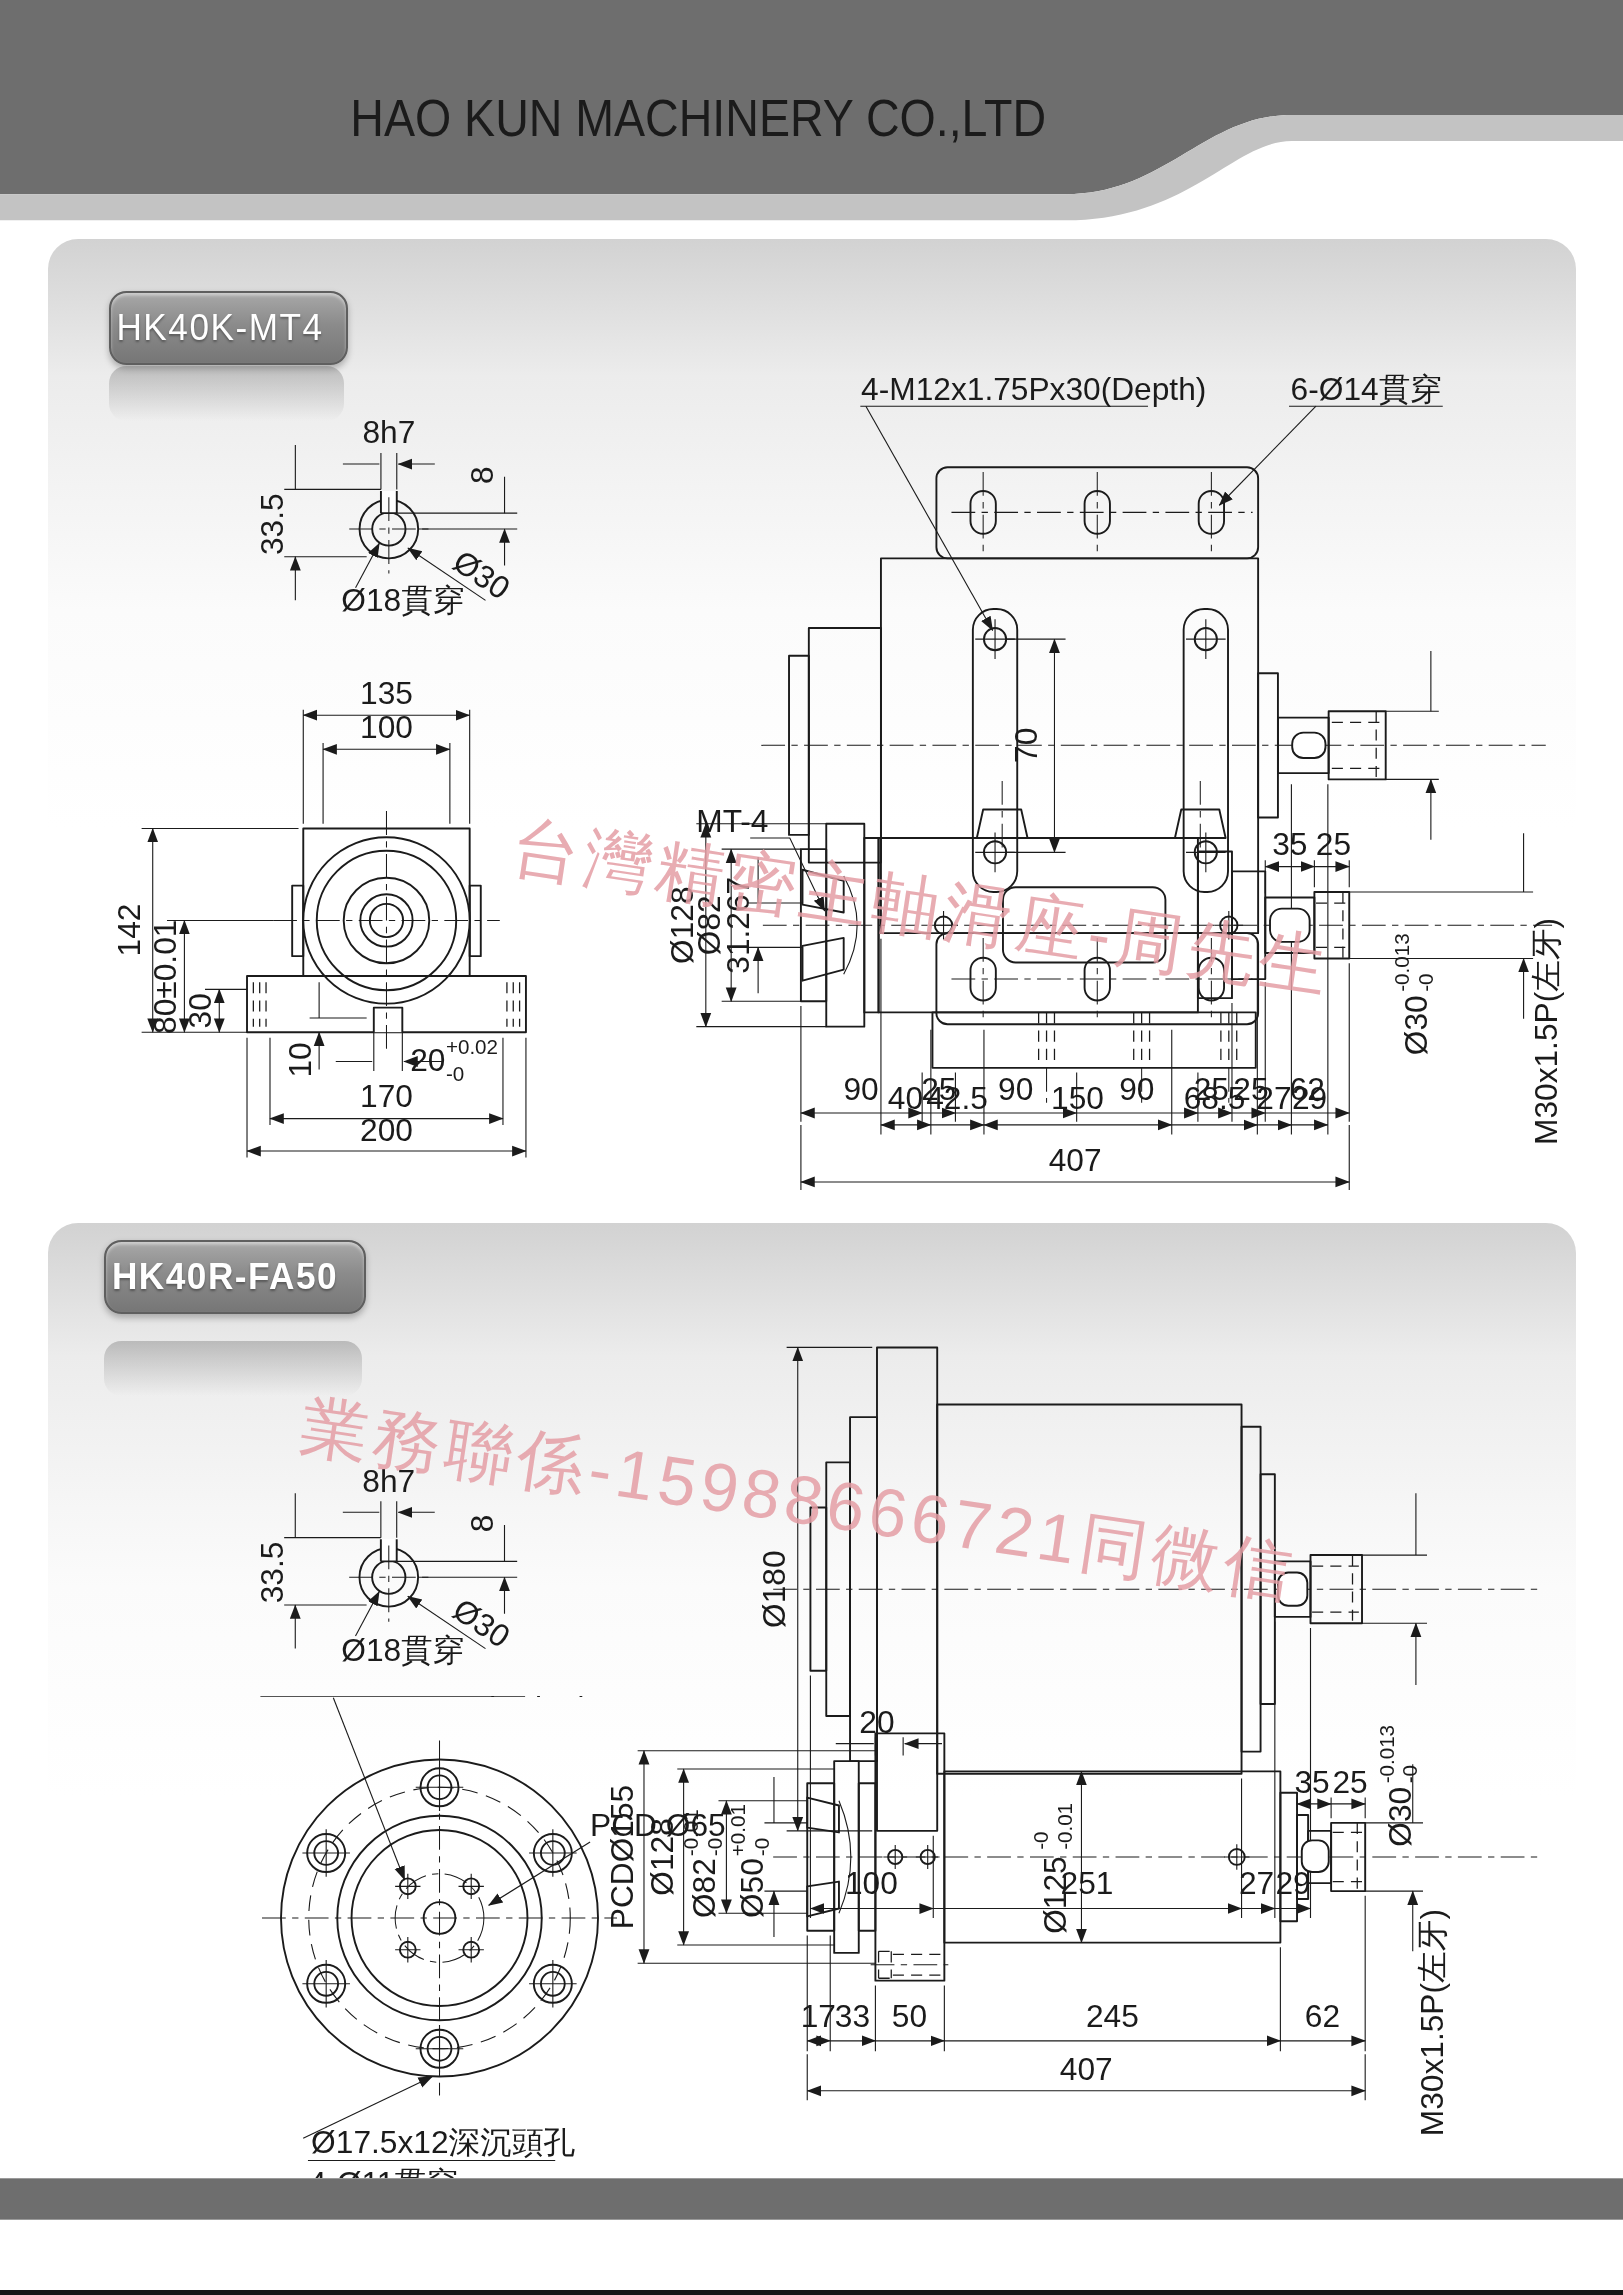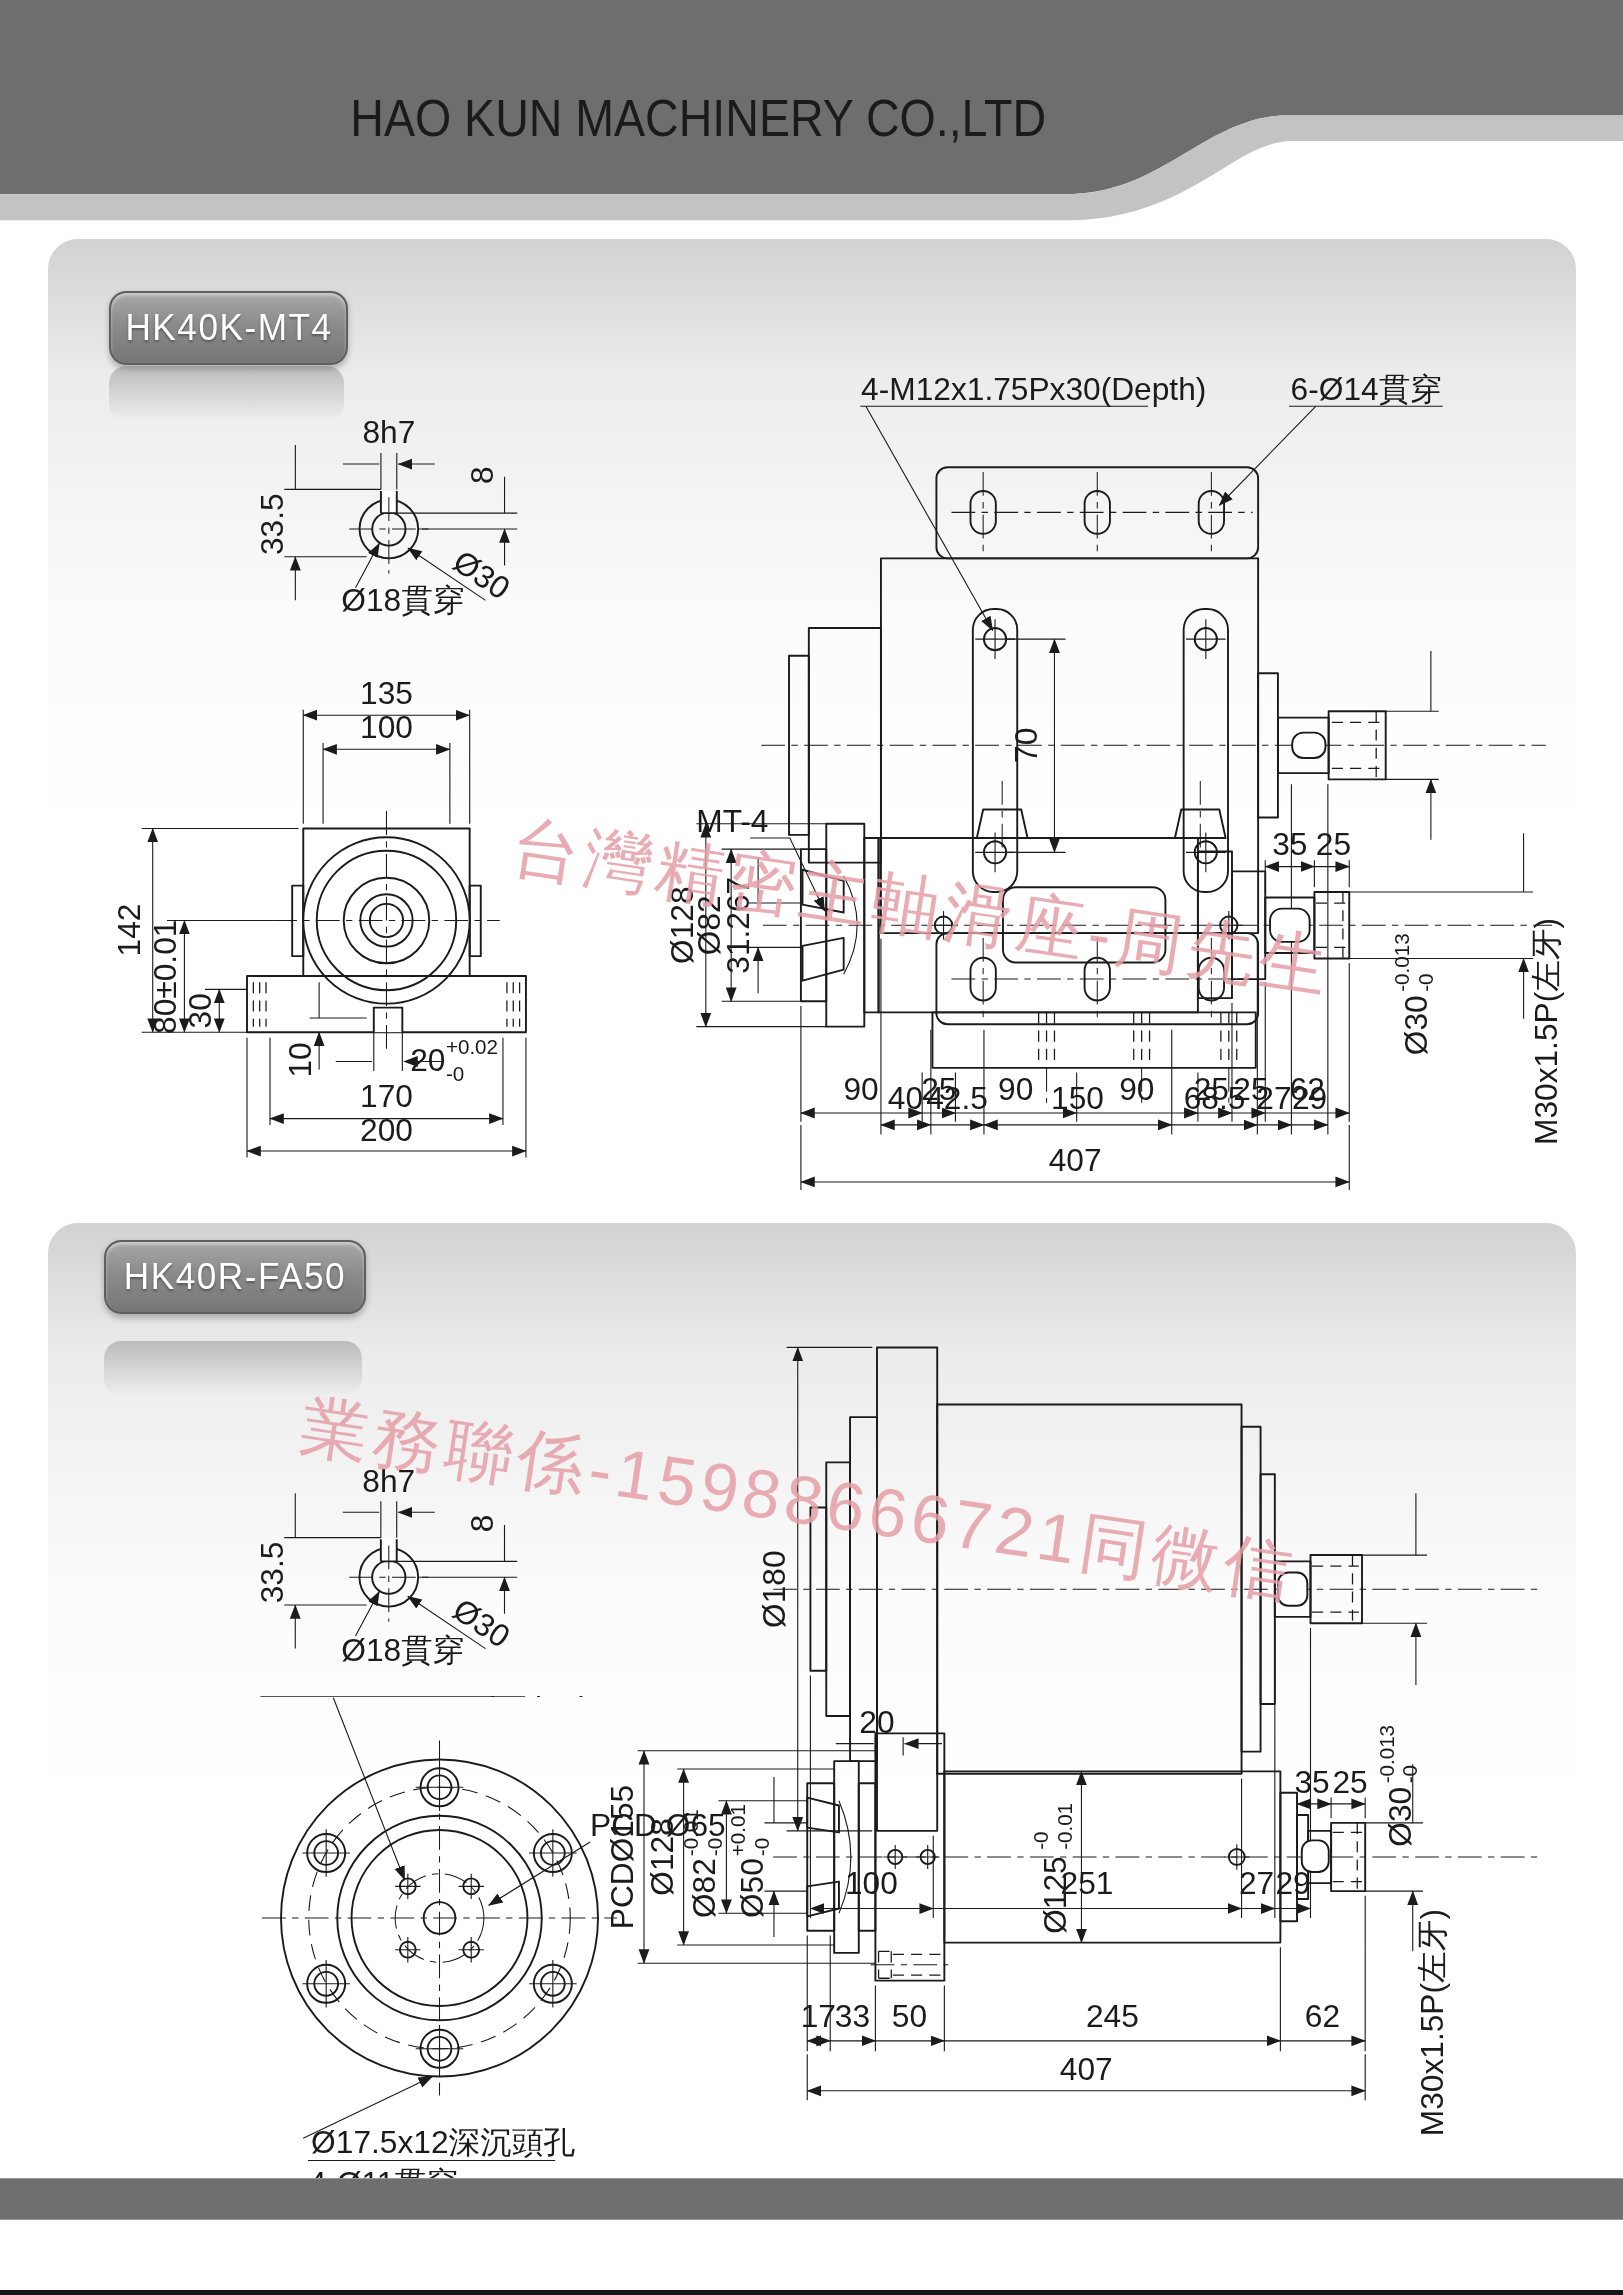--- a/index.html
+++ b/index.html
@@ -10,25 +10,25 @@
   #header-svg{left:0;top:0;}
   
   .panel{left:48px;width:1528px;border-radius:30px;
          background:linear-gradient(180deg,#d2d2d2 0%,#ececec 14%,#fbfbfb 38%,#ffffff 60%);}
   #panel1{top:239px;height:981px;}
   #panel2{top:1223px;height:955px;}
   
   .badge{border-radius:17.4px;border:2.4px solid #5f5f5f;
          background:linear-gradient(180deg,#a8a8a8 0%,#8b8b8b 45%,#767676 100%);
          box-shadow:inset 0 2.4px 3.2px rgba(255,255,255,.45), 0 3.2px 6.3px rgba(0,0,0,.25);
-         display:flex;align-items:center;justify-content:center;}
+         display:flex;align-items:center;justify-content:flex-start;}
   .badge span{color:#fff;font-size:37px;letter-spacing:1.6px;transform:scaleX(.95);
               text-shadow:0 1.6px 2.4px rgba(0,0,0,.35);white-space:nowrap;}
   #badge1{left:109px;top:291px;width:235px;height:70px;}
-  #badge2{left:104px;top:1240px;width:258px;height:70px;}
+  #badge2{left:104px;top:1240px;width:258px;height:70px;font-weight:bold;}
   .badge-refl{height:55px;border-radius:17.4px;
               background:linear-gradient(180deg,rgba(110,110,110,.38),rgba(150,150,150,0));}
   #refl1{left:109px;top:366px;width:235px;}
   #refl2{left:104px;top:1341px;width:258px;}
   
   .wm{color:rgba(228,158,165,.85);font-size:68px;letter-spacing:4.8px;white-space:nowrap;
       transform-origin:left top;transform:rotate(8.5deg);pointer-events:none;}
   #wm1{left:519px;top:802px;}
   #wm2{left:308px;top:1381px;}
   

